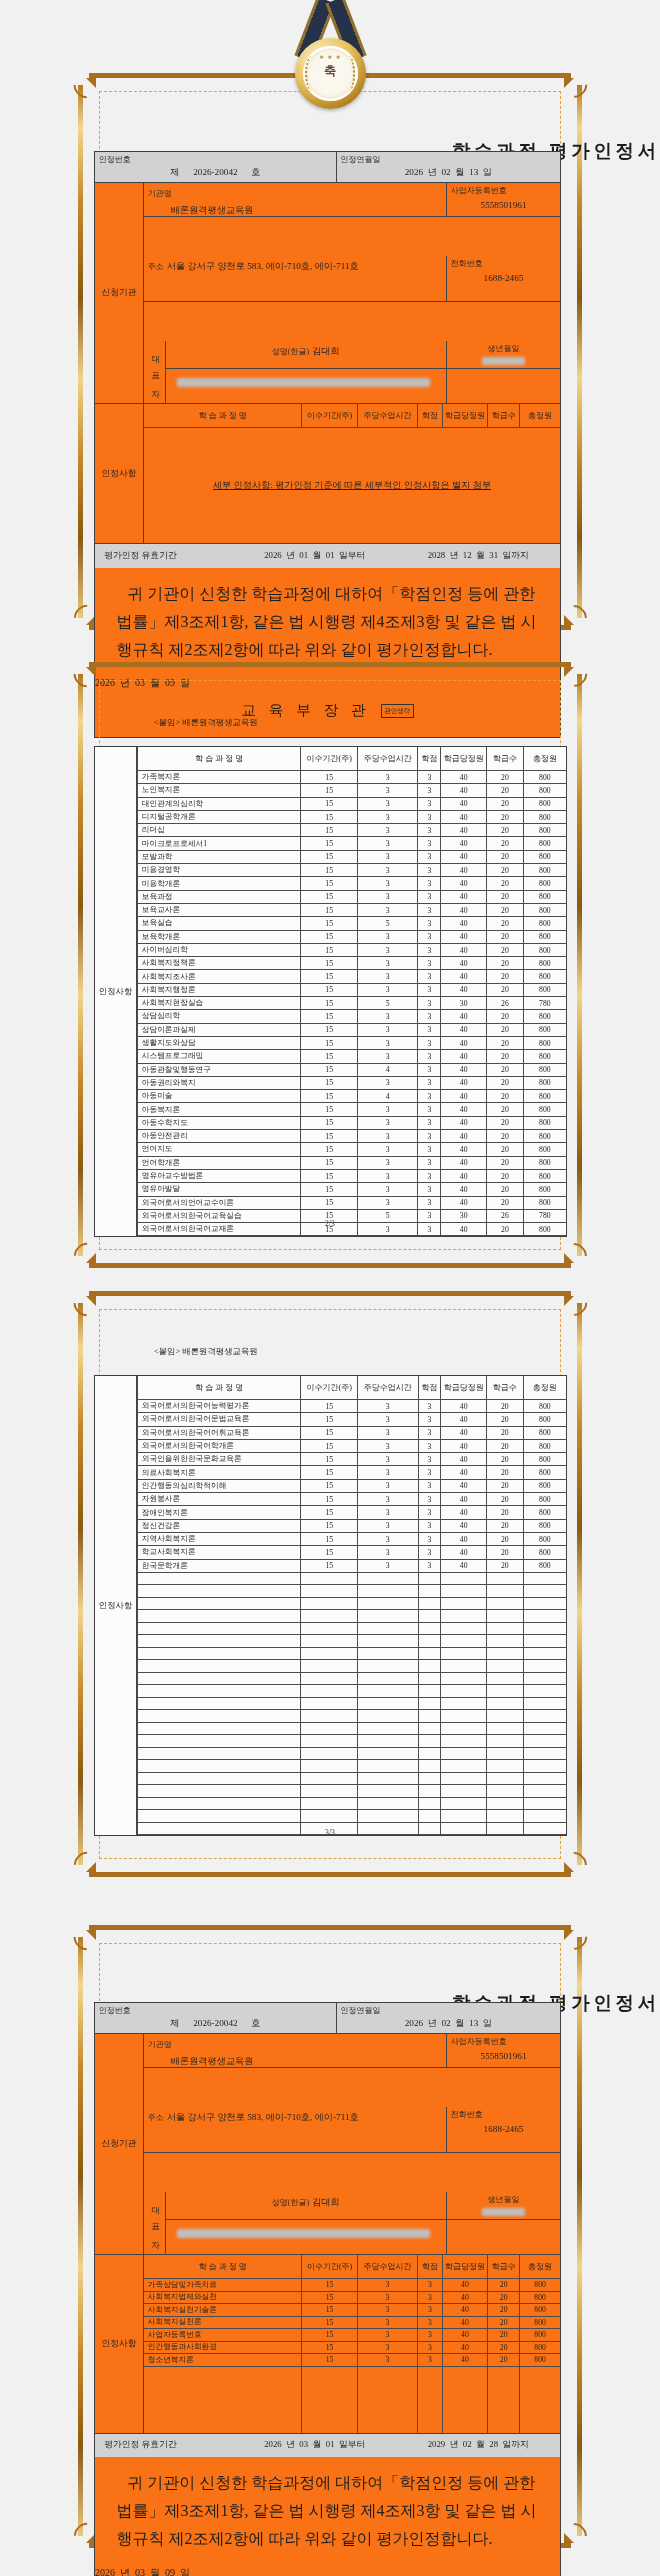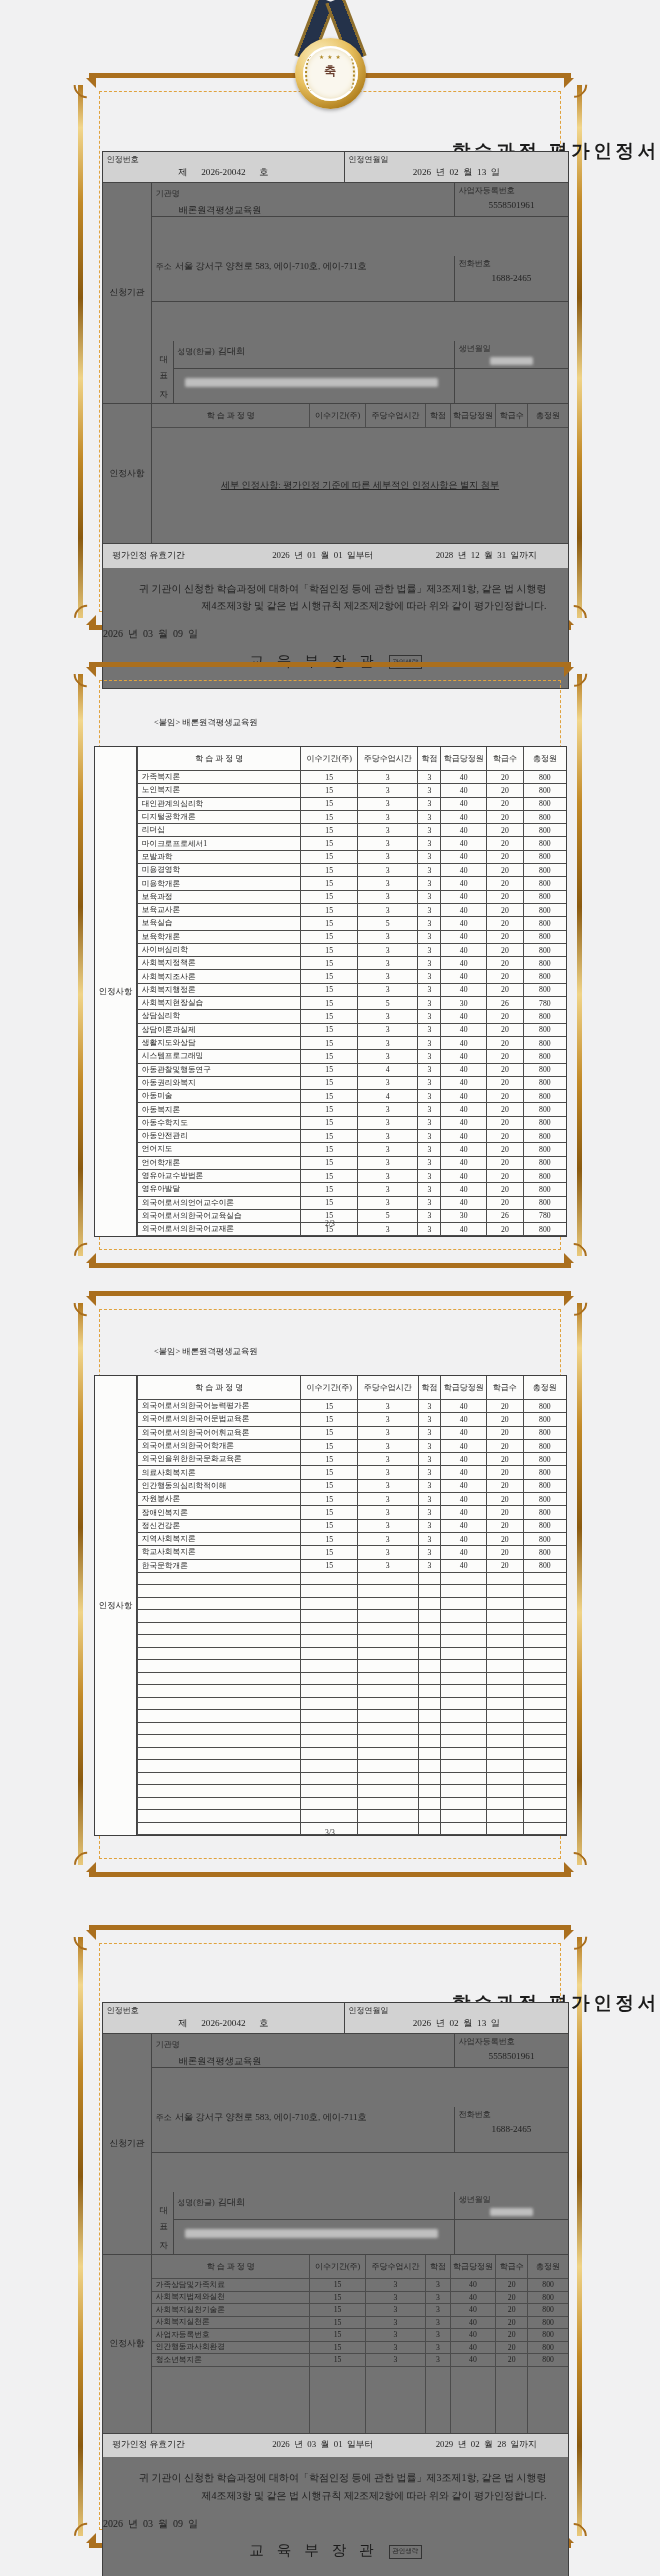--- a/index.html
+++ b/index.html
@@ -47,21 +47,21 @@
     background:#faf7ee;box-shadow:inset 0 0 0 2.3px #ffffff,inset 0 0 7px #d9c07a;}
   .stars{margin-top:7.7px;text-align:center;font-size:5.8px;color:#b08a28;letter-spacing:0.8px;}
   .mchar{margin-top:3.8px;text-align:center;font-size:12.3px;font-weight:bold;color:#6a4030;}
   .laur{position:absolute;top:10px;width:12.3px;height:35px;border-radius:50%;}
   .laur.l{left:2.3px;border-left:2.3px dotted #b08a28;}
   .laur.r{right:2.3px;border-right:2.3px dotted #b08a28;}
 
   
   .doc-title{position:absolute;top:49px;left:0;width:100%;text-align:right;
     font-size:18.4px;font-weight:bold;letter-spacing:3.8px;color:#1c1c1c;margin-top:16px;}
-  .doc{position:absolute;left:102px;width:467px;background:#737373;border:1.5px solid #3f3f3f;box-sizing:border-box;}
+  .doc{position:absolute;left:94px;width:467px;background:#f97316;border:1.5px solid #3f3f3f;box-sizing:border-box;}
   #sheet1 .doc{top:78px;}
   #sheet4 .doc{top:77px;}
   .row{display:flex;box-sizing:border-box;}
   .gray{background:#d2d2d2;}
   .sm{font-size:8px;color:#2a2a2a;}
   .val{font-size:9.2px;white-space:pre;color:#1f1f1f;}
   .center{text-align:center;}
   .rowA{height:31px;border-bottom:0.8px solid #444;}
   .rowA .cellA{display:flex;flex-direction:column;justify-content:space-between;padding:1.5px 3.8px 3.1px;box-sizing:border-box;}
   .rowA .left{width:52%;border-right:0.8px solid #444;}
@@ -74,41 +74,41 @@
   .r .c{box-sizing:border-box;padding:1.5px 3.8px;}
   .r .main{flex:1;min-width:0;}
   .r .side{width:114px;border-left:0.8px solid #444;display:flex;flex-direction:column;flex:none;}
   .r1{height:34px;border-bottom:0.8px solid #444;}
   .r2{height:46px;border-bottom:0.8px solid #444;}
   .ind{display:block;padding:4.6px 0 0 23px;}
   .side .val{display:block;text-align:center;padding-top:4.6px;}
   .vlabel{width:21.5px;flex:none;border-right:0.8px solid #444;display:flex;align-items:center;justify-content:center;
     writing-mode:vertical-rl;text-orientation:upright;letter-spacing:9.2px;font-size:8.4px;padding-top:7.7px;box-sizing:border-box;}
   .col-rest2{flex:1;display:flex;flex-direction:column;min-width:0;}
-  .r3a{height:28px;border-bottom:0.8px solid #444;}
+  .r3a{height:28px;border-bottom:0.8px solid #444;text-align:center;}
   .r3b{height:34px;}
   .repname{padding-left:6.1px;padding-top:1.5px;}
   .blur{background:#bfbfbf;filter:blur(1.5px);border-radius:1.5px;height:8.4px;display:block;}
   .blur.birth{width:43px;margin:3.1px auto 0;}
   .blur.repaddr{width:253px;margin:7.7px 0 0 7.7px;}
   .rowC{align-items:stretch;}
   .course-area{flex:1;min-width:0;display:flex;flex-direction:column;}
   table.course{width:100%;border-collapse:collapse;table-layout:fixed;}
   table.course th{border:0.8px solid #4c4c4c;border-top:none;height:23px;font-weight:normal;font-size:8px;padding:0;}
   table.course th:first-child{border-left:none;}
   table.course th:last-child{border-right:none;}
   table.course td{border:0.8px solid #4c4c4c;height:11.5px;font-size:7.7px;text-align:center;padding:0 1.5px;overflow:hidden;white-space:nowrap;}
   table.course td:first-child{border-left:none;text-align:left;padding-left:3.8px;}
   table.course td:last-child{border-right:none;}
   table.course tr.tall-filler td{height:66px;border-bottom:none;}
   .note{flex:1;display:flex;align-items:center;justify-content:center;font-size:9.2px;color:#232323;min-height:115px;text-decoration:underline;}
   .rowD{height:24.6px;border-top:0.8px solid #444;align-items:center;}
   .rowD .vd-label{width:138px;padding-left:9.2px;font-size:8.8px;box-sizing:border-box;}
   .rowD .val{flex:1;text-align:center;font-size:8.8px;}
-  .statement{margin:12.3px 21.5px 0;font-size:10px;line-height:1.75;text-indent:10.7px;color:#1e1e1e;text-align:right;}
+  .statement{margin:12.3px 21.5px 0;font-size:16px;line-height:1.75;text-indent:10.7px;color:#1e1e1e;}
   .issue-date{text-align:left;padding:12.3px 34px 0 0;font-size:10px;white-space:pre;}
   .minister-line{text-align:center;padding:10.7px 0 17px;}
   .minister{font-size:14.6px;letter-spacing:4.6px;color:#1c1c1c;}
   .seal-box{display:inline-block;margin-left:7.7px;border:1.2px solid #333;font-size:6.5px;padding:1.5px 2.3px;vertical-align:2.3px;letter-spacing:0;}
 
   
   .annex-heading{position:absolute;top:55px;left:154px;font-size:8.4px;color:#222;}
   .annex-box{position:absolute;left:94px;width:473px;display:flex;background:#fcfcfb;border:1.5px solid #3f3f3f;box-sizing:border-box;}
   #sheet2 .annex-box{top:84px;}
   #sheet3 .annex-box{top:84px;}

